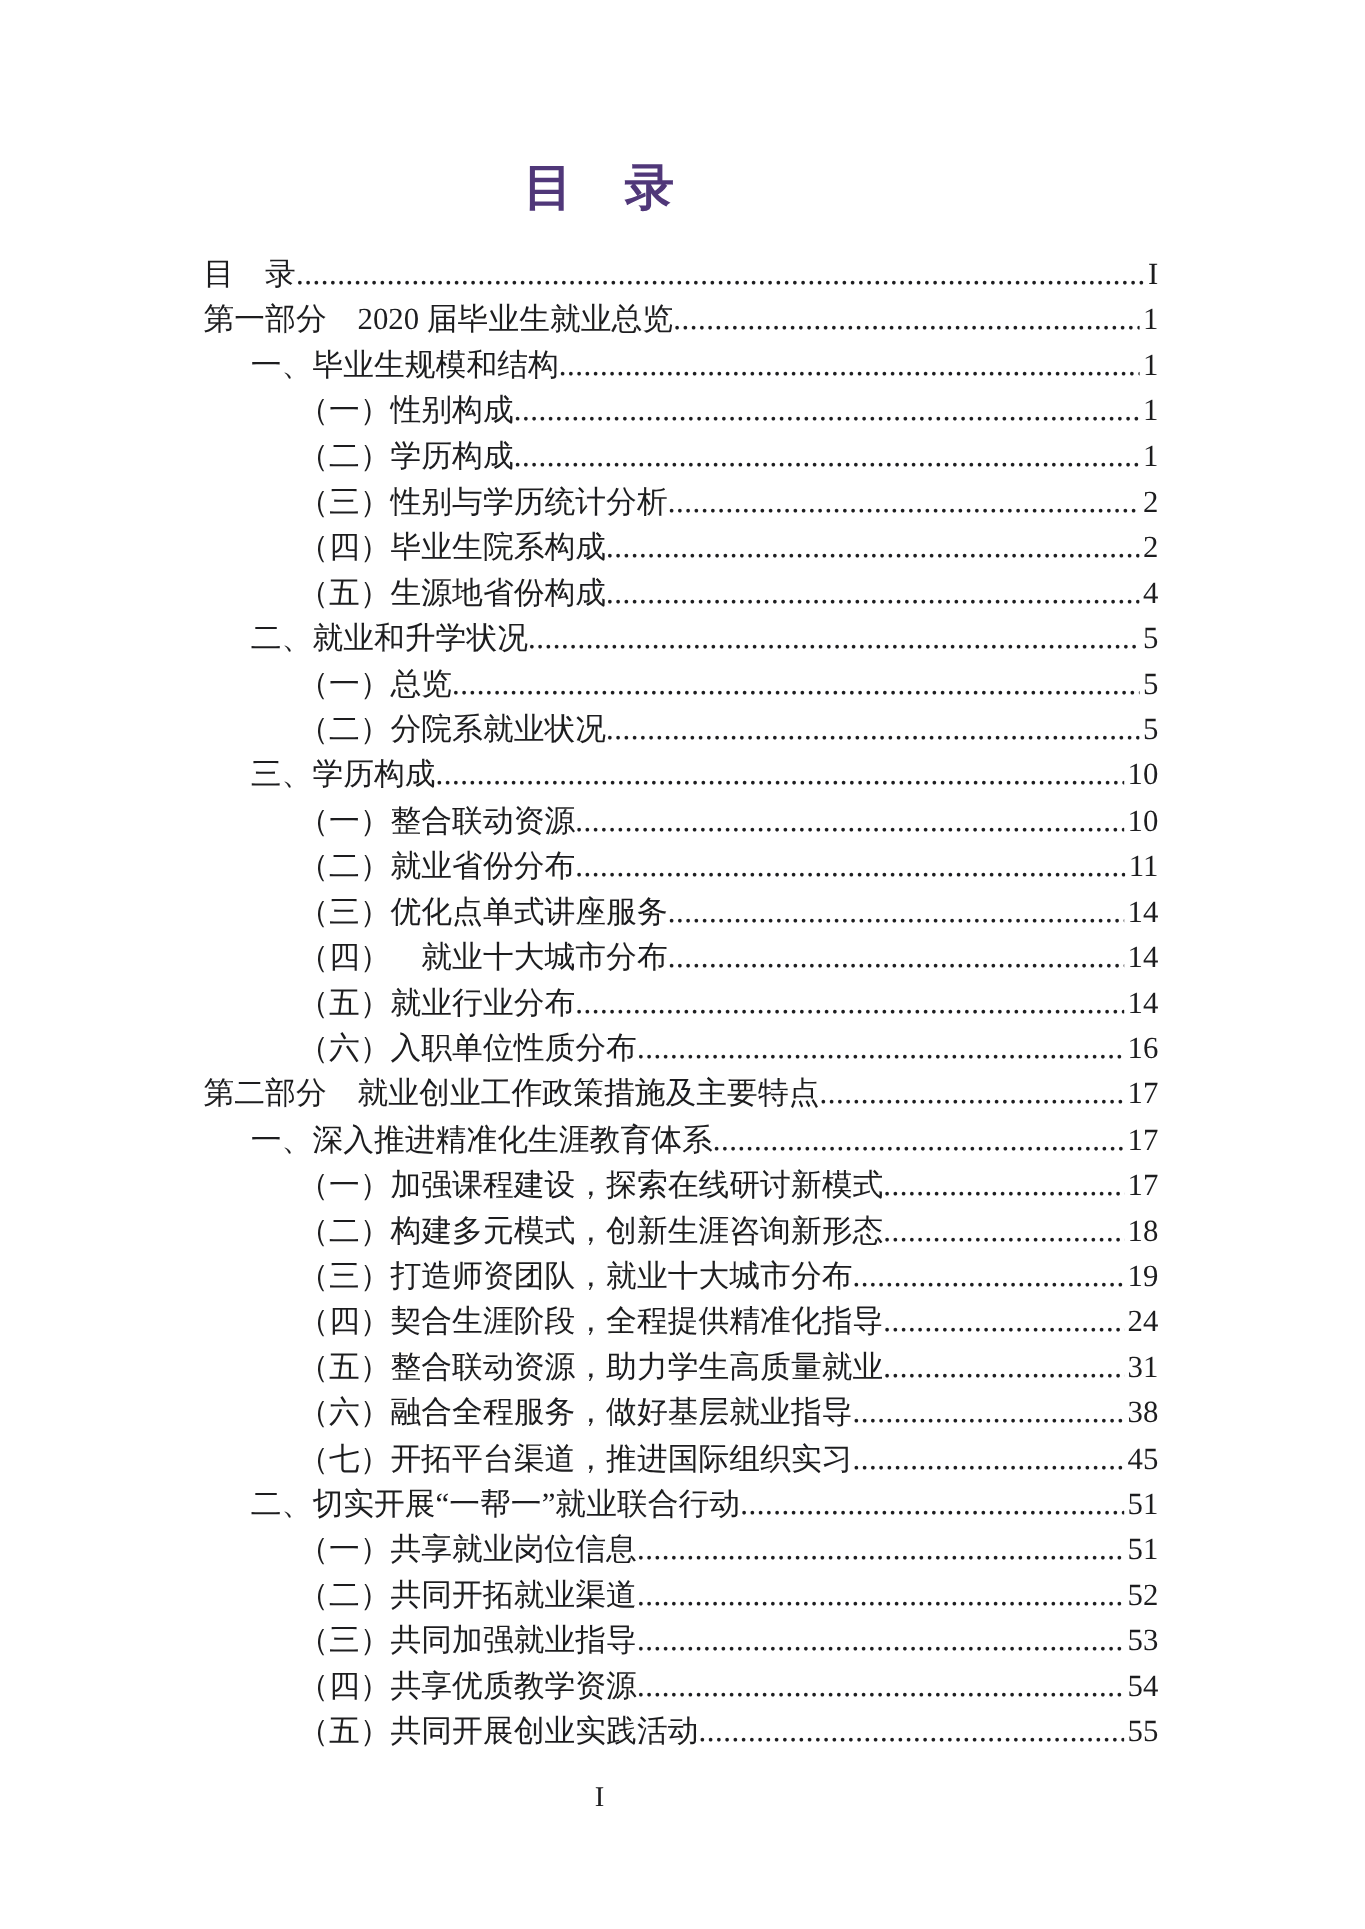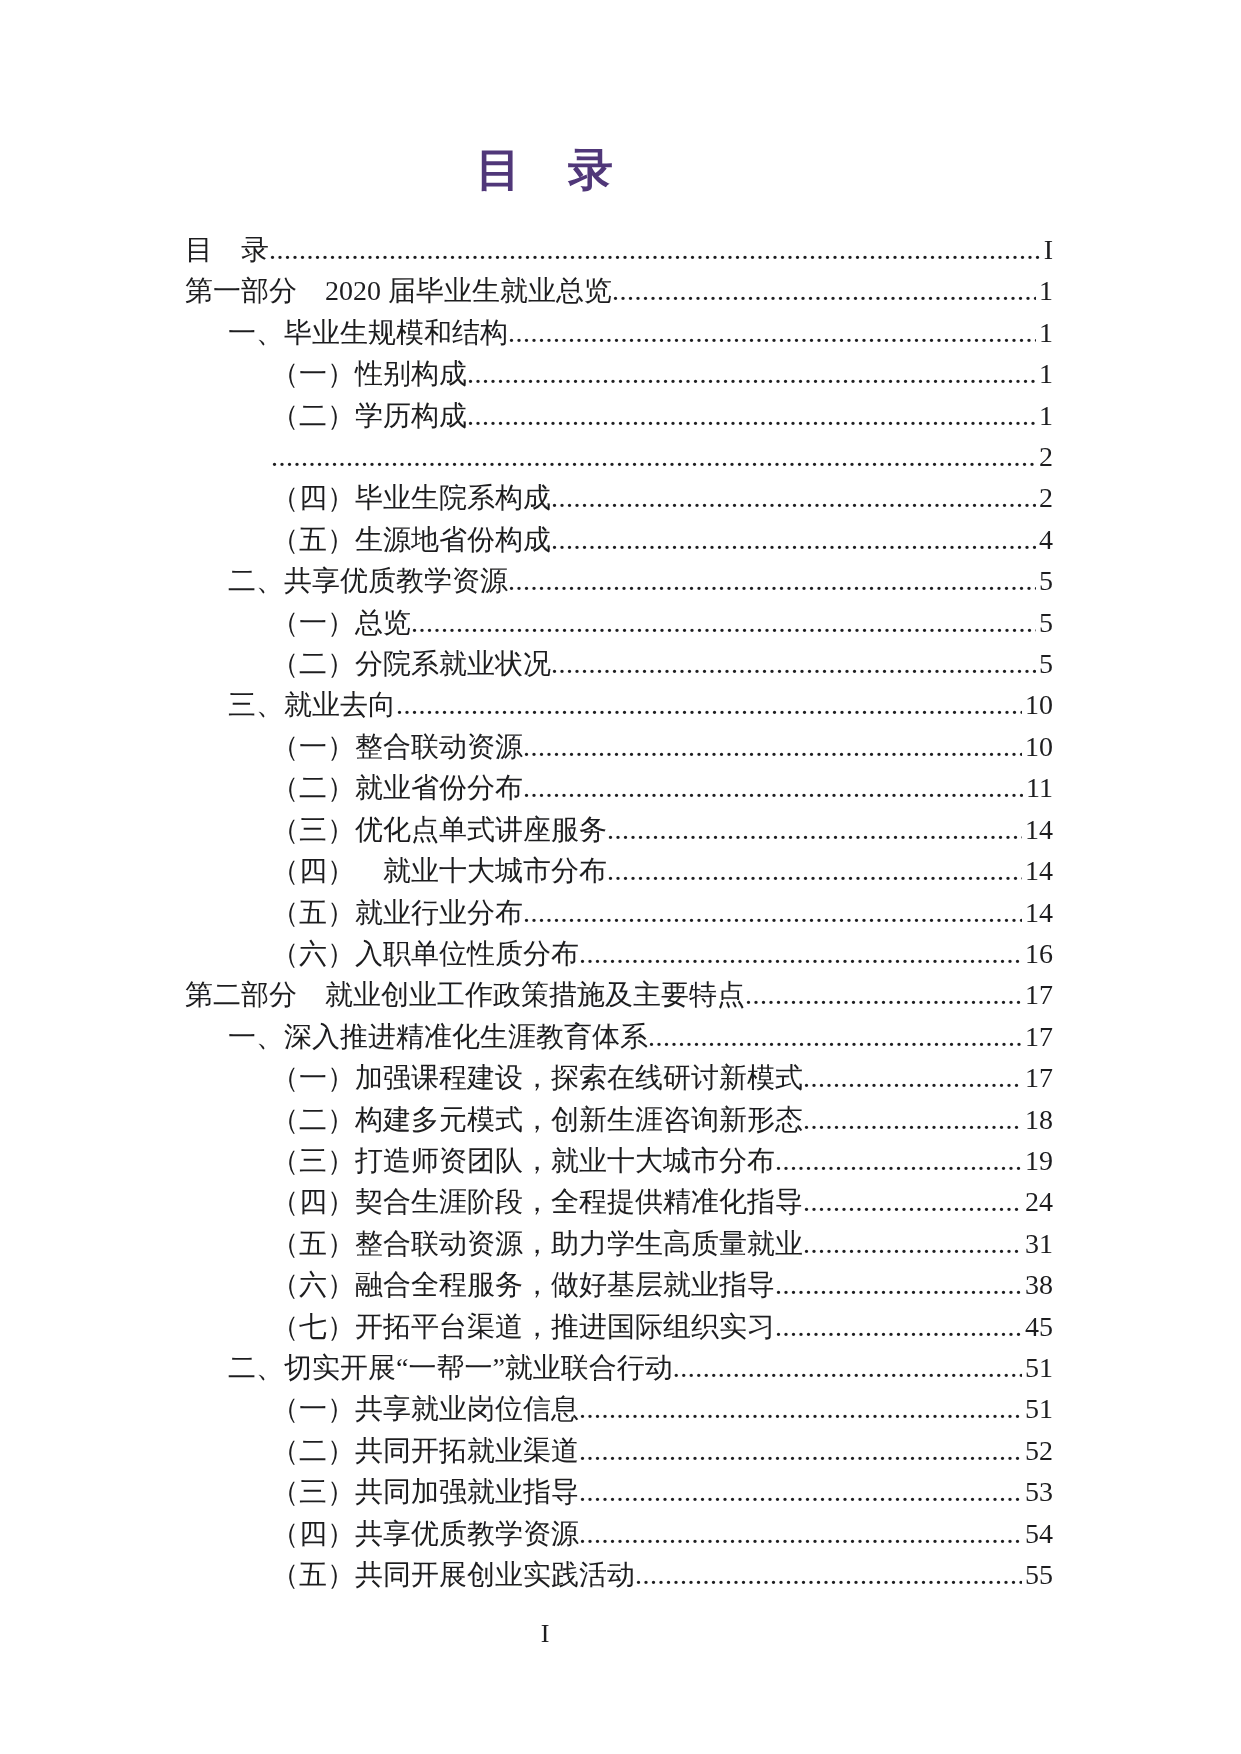--- a/index.html
+++ b/index.html
@@ -98,56 +98,57 @@
     <span class="toc-page">1</span>
   </div>
 
   <div class="toc-row lvl2">
     <span class="toc-label">（二）学历构成</span>
     <span class="toc-leader">............................................................................................................................................................................................................................................................................................................</span>
     <span class="toc-page">1</span>
   </div>
 
   <div class="toc-row lvl2">
+    <span class="toc-label">（三）性别与学历统计分析</span>
     <span class="toc-leader">............................................................................................................................................................................................................................................................................................................</span>
     <span class="toc-page">2</span>
   </div>
 
   <div class="toc-row lvl2">
     <span class="toc-label">（四）毕业生院系构成</span>
     <span class="toc-leader">............................................................................................................................................................................................................................................................................................................</span>
     <span class="toc-page">2</span>
   </div>
 
   <div class="toc-row lvl2">
     <span class="toc-label">（五）生源地省份构成</span>
     <span class="toc-leader">............................................................................................................................................................................................................................................................................................................</span>
     <span class="toc-page">4</span>
   </div>
 
   <div class="toc-row lvl1">
-    <span class="toc-label">二、共享优质教学资源</span>
+    <span class="toc-label">二、就业和升学状况</span>
     <span class="toc-leader">............................................................................................................................................................................................................................................................................................................</span>
     <span class="toc-page">5</span>
   </div>
 
   <div class="toc-row lvl2">
     <span class="toc-label">（一）总览</span>
     <span class="toc-leader">............................................................................................................................................................................................................................................................................................................</span>
     <span class="toc-page">5</span>
   </div>
 
   <div class="toc-row lvl2">
     <span class="toc-label">（二）分院系就业状况</span>
     <span class="toc-leader">............................................................................................................................................................................................................................................................................................................</span>
     <span class="toc-page">5</span>
   </div>
 
   <div class="toc-row lvl1">
-    <span class="toc-label">三、就业去向</span>
+    <span class="toc-label">三、学历构成</span>
     <span class="toc-leader">............................................................................................................................................................................................................................................................................................................</span>
     <span class="toc-page">10</span>
   </div>
 
   <div class="toc-row lvl2">
     <span class="toc-label">（一）整合联动资源</span>
     <span class="toc-leader">............................................................................................................................................................................................................................................................................................................</span>
     <span class="toc-page">10</span>
   </div>
 

